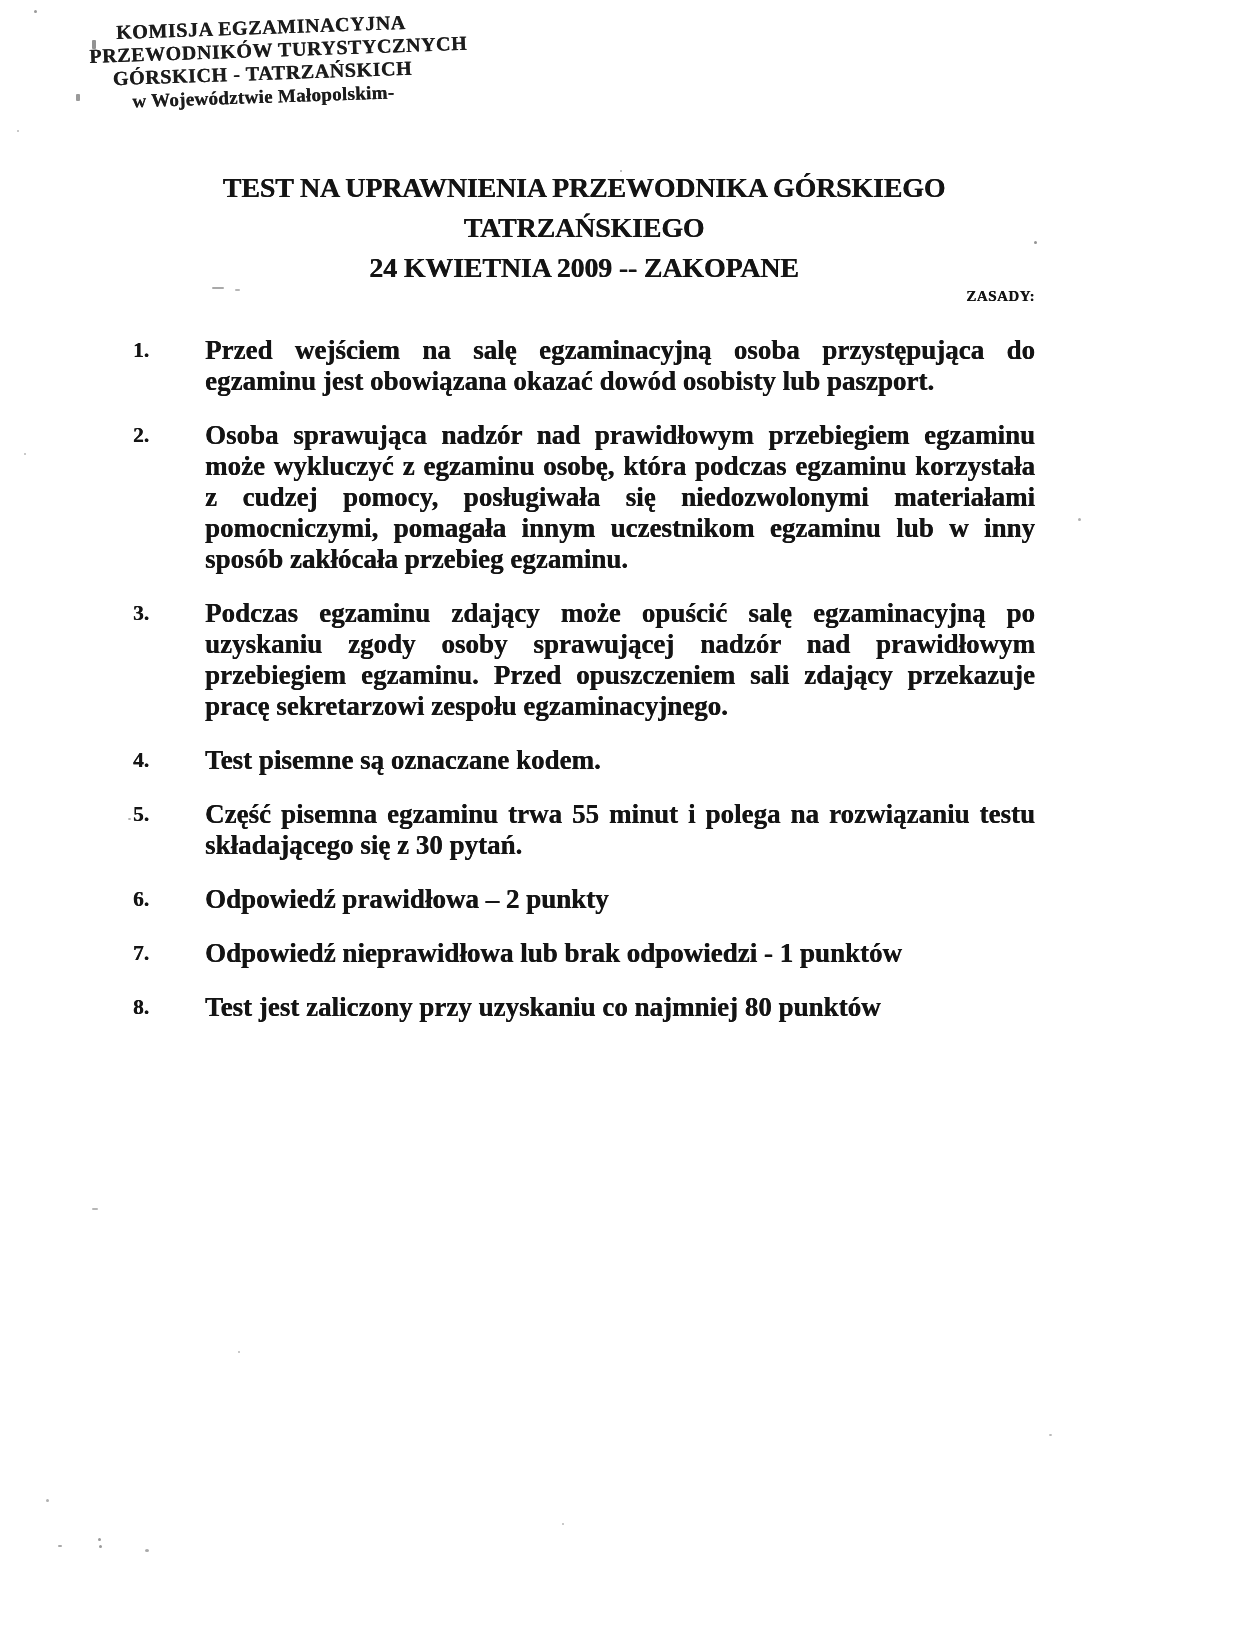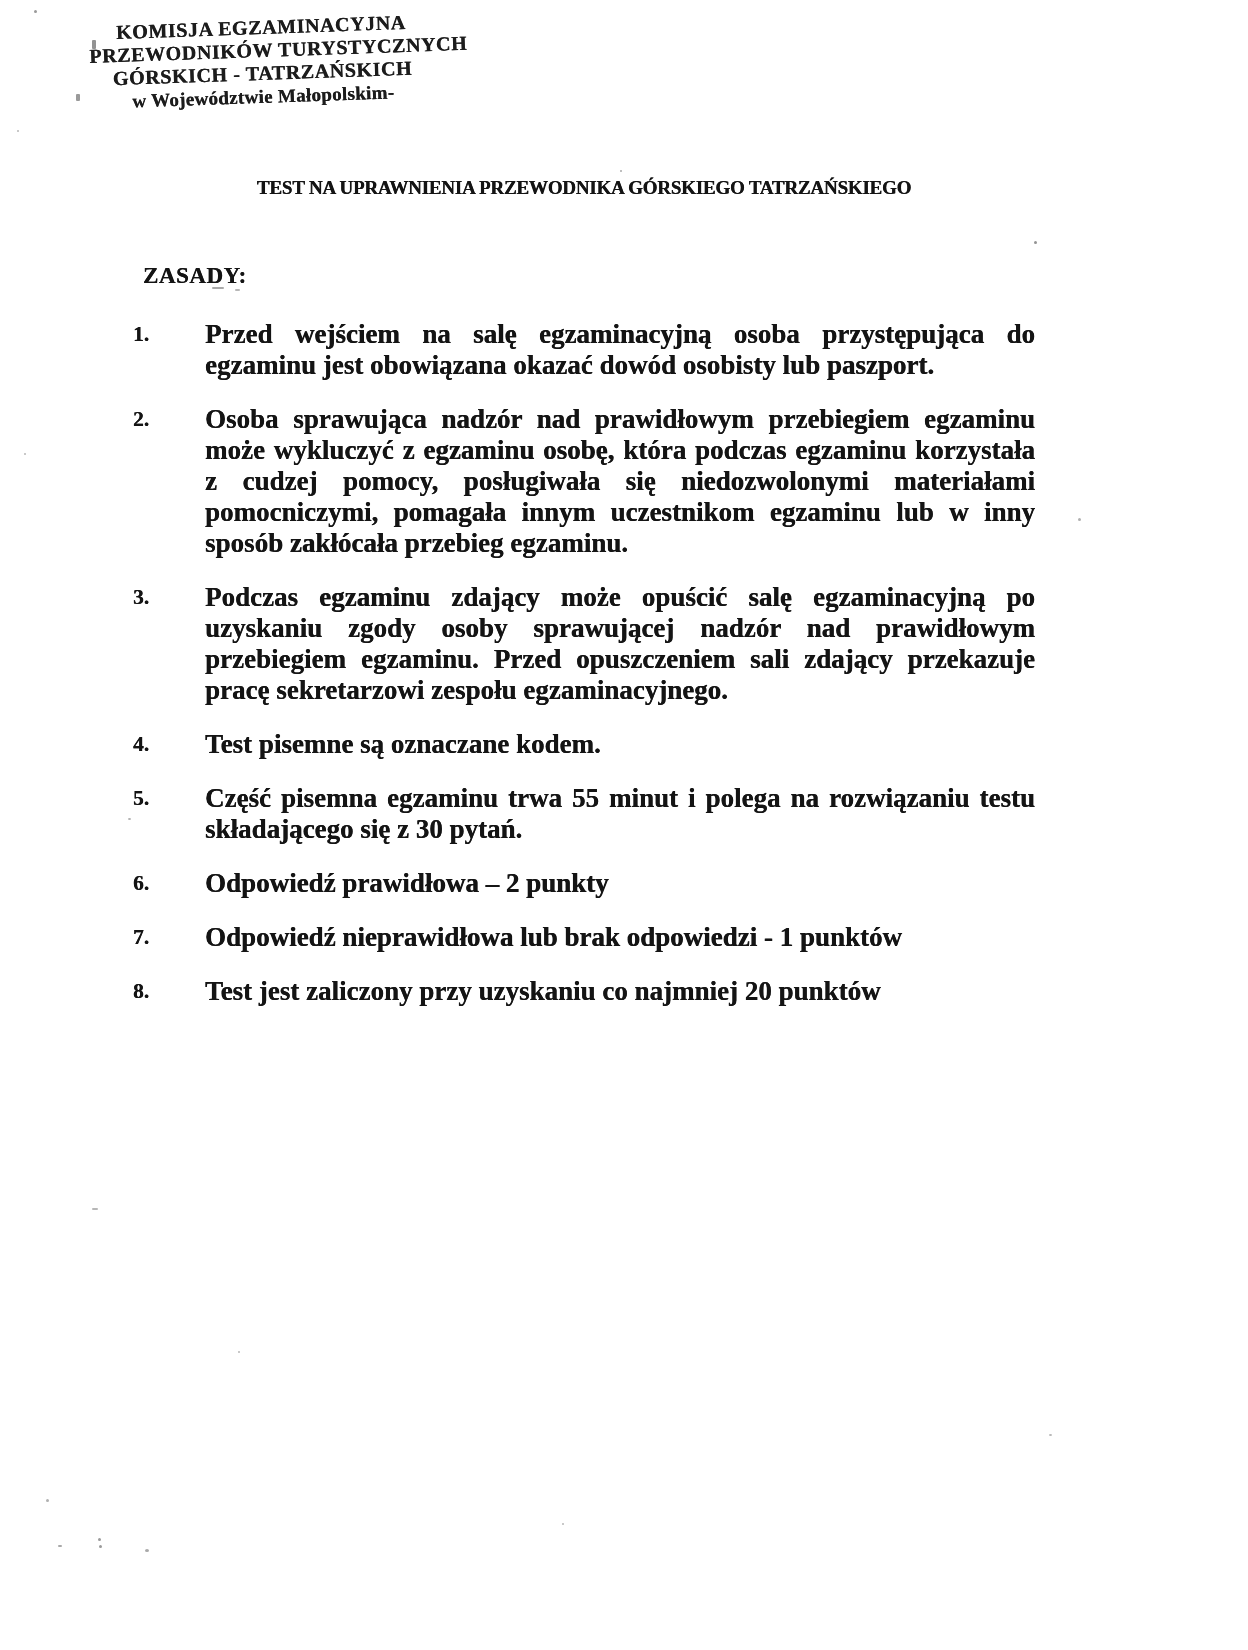--- a/index.html
+++ b/index.html
@@ -45,33 +45,33 @@
   .content {
     position: absolute;
     left: 133px;
     top: 168px;
     width: 902px;
   }
 
   .doc-title {
     text-align: center;
     font-weight: bold;
-    font-size: 19px;
+    font-size: 28px;
     line-height: 40px;
     letter-spacing: -0.2px;
     text-shadow: 0.35px 0 0 currentColor;
   }
 
   .rules-heading {
-    margin-top: 55px;
     margin-left: 10px;
     font-weight: bold;
-    font-size: 23px;
+    font-size: 15px;
     letter-spacing: 0.5px;
     text-shadow: 0.35px 0 0 currentColor;
+    text-align: right;
   }
 
   .rules-list {
     margin-top: 30px;
   }
   .rule-item {
     display: flex;
     margin-bottom: 23px;
   }
   .rule-number {
@@ -107,20 +107,21 @@
     <div class="stamp-line">KOMISJA EGZAMINACYJNA</div>
     <div class="stamp-line">PRZEWODNIKÓW TURYSTYCZNYCH</div>
     <div class="stamp-line">GÓRSKICH - TATRZAŃSKICH</div>
     <div class="stamp-line small">w Województwie Małopolskim-</div>
   </div>
 
   <div class="content">
 
     <div class="doc-title">
       <div>TEST NA UPRAWNIENIA PRZEWODNIKA GÓRSKIEGO TATRZAŃSKIEGO</div>
+      <div>24 KWIETNIA 2009 -- ZAKOPANE</div>
     </div>
 
     <div class="rules-heading">ZASADY:</div>
 
     <div class="rules-list">
 
       <div class="rule-item">
         <div class="rule-number">1.</div>
         <div class="rule-text">Przed wejściem na salę egzaminacyjną osoba przystępująca do egzaminu jest obowiązana okazać dowód osobisty lub paszport.</div>
       </div>
@@ -150,21 +151,21 @@
         <div class="rule-text">Odpowiedź prawidłowa – 2 punkty</div>
       </div>
 
       <div class="rule-item">
         <div class="rule-number">7.</div>
         <div class="rule-text">Odpowiedź nieprawidłowa lub brak odpowiedzi - 1 punktów</div>
       </div>
 
       <div class="rule-item">
         <div class="rule-number">8.</div>
-        <div class="rule-text">Test jest zaliczony przy uzyskaniu co najmniej 20 punktów</div>
+        <div class="rule-text">Test jest zaliczony przy uzyskaniu co najmniej 80 punktów</div>
       </div>
 
     </div>
   </div>
 
   <div class="speck" style="left:34px;top:10px;width:3px;height:3px;opacity:.7"></div>
   <div class="speck" style="left:92px;top:40px;width:4px;height:9px;opacity:.75;border-radius:1px"></div>
   <div class="speck" style="left:76px;top:94px;width:4px;height:7px;opacity:.7;border-radius:1px"></div>
   <div class="speck" style="left:17px;top:130px;width:2px;height:2px;opacity:.5"></div>
   <div class="speck" style="left:620px;top:170px;width:2px;height:2px;opacity:.6"></div>

